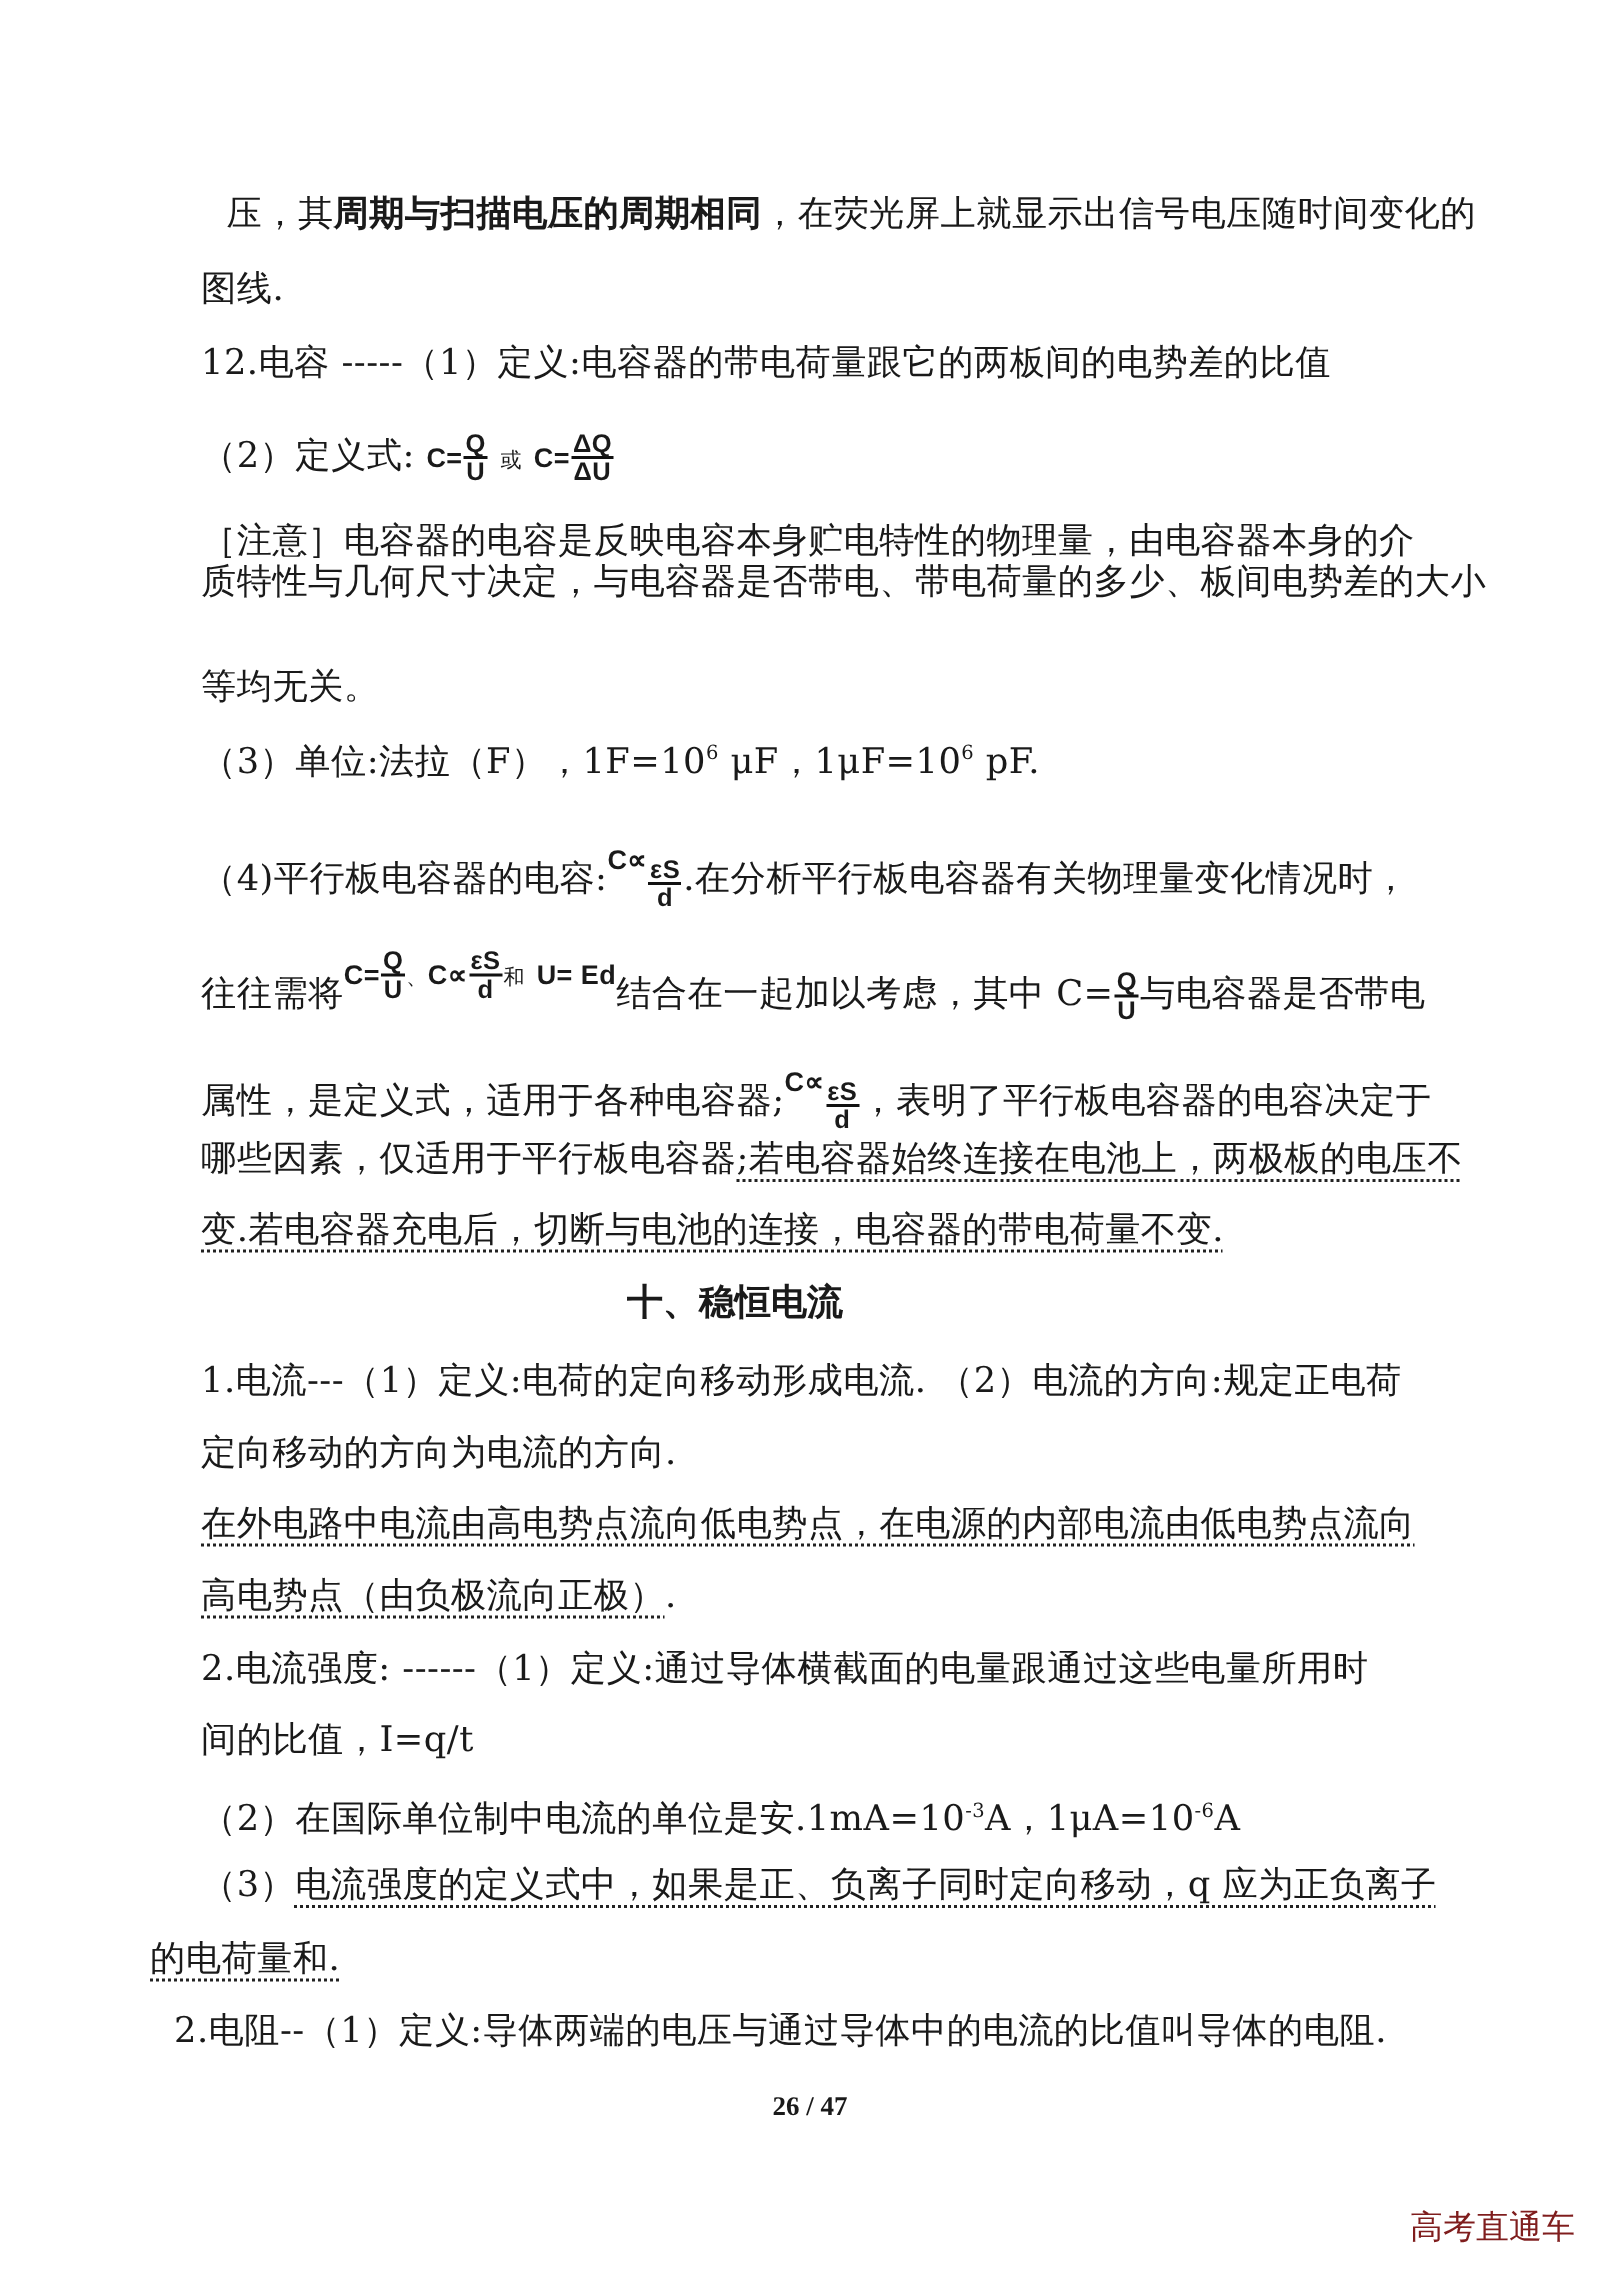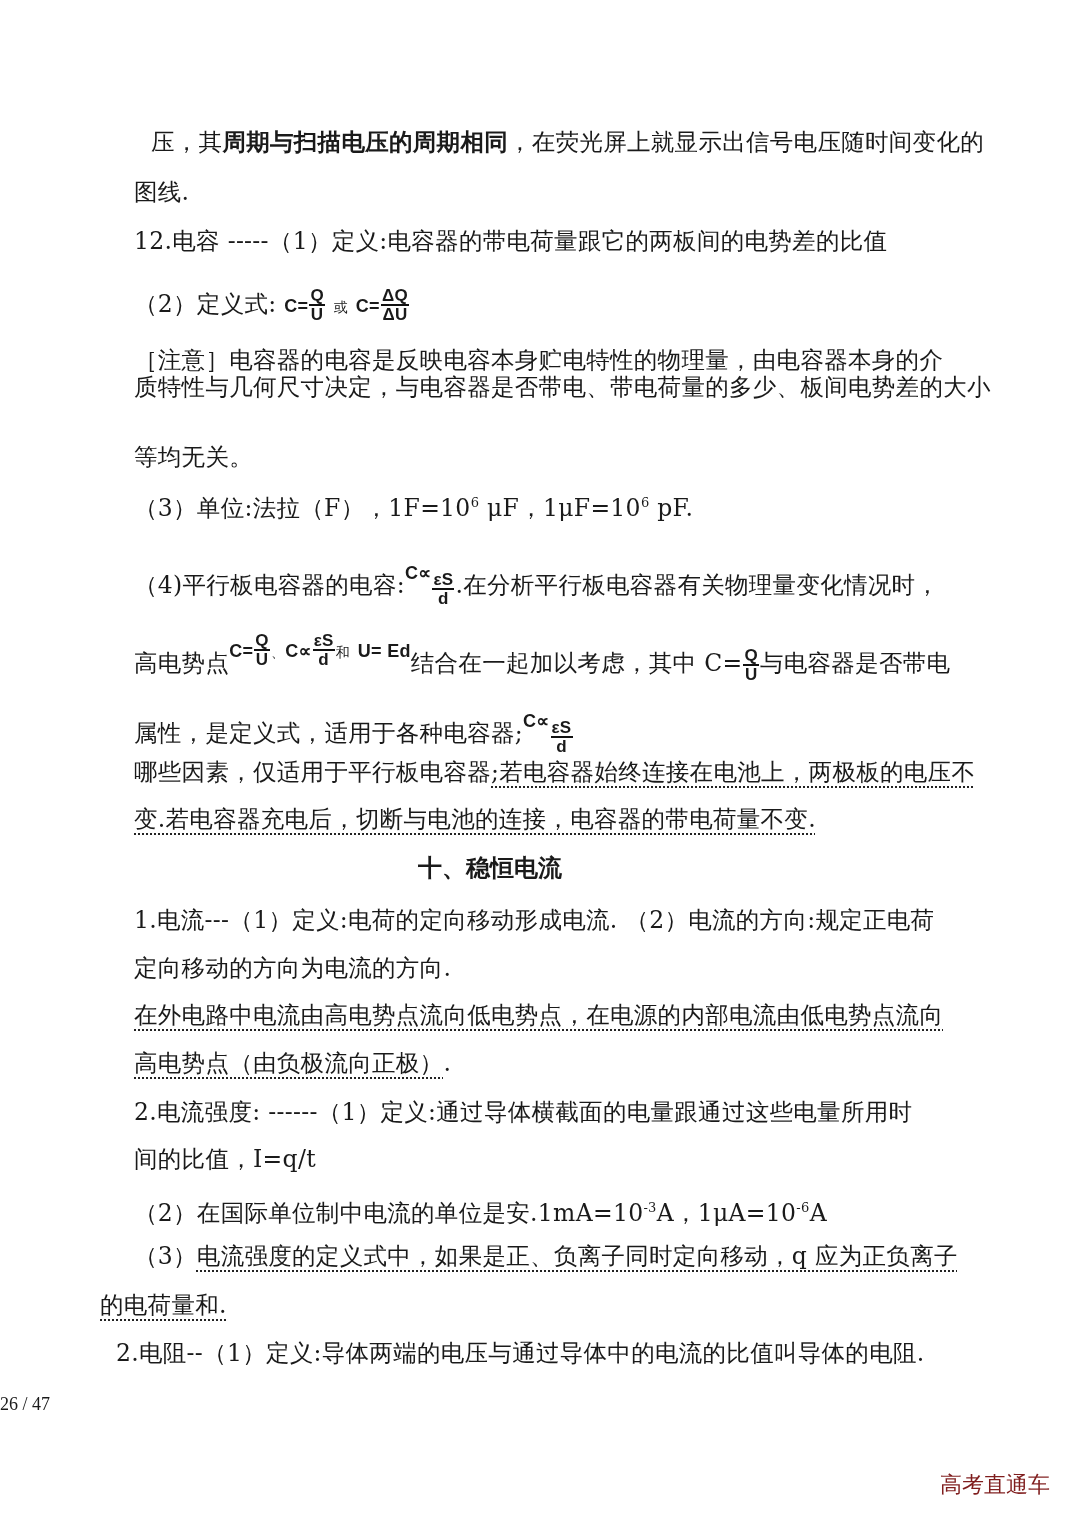--- a/index.html
+++ b/index.html
@@ -8,21 +8,21 @@
   .line { position: absolute; left: 0; white-space: nowrap; font-size: 23.5px; line-height: 30px; letter-spacing: 0.3px; }
   .b { font-weight: bold; }
   .dot { text-decoration: underline dotted #222; text-decoration-thickness: 2px; text-underline-offset: 6px; }
   .frac { display: inline-flex; flex-direction: column; align-items: center; vertical-align: middle;
           font-family: "Liberation Sans", sans-serif; font-weight: bold; font-size: 17px; line-height: 17px; margin: 0 1px; }
   .frac .num { border-bottom: 2px solid #111; padding: 0 1px; }
   .f { font-family: "Liberation Sans", sans-serif; font-weight: bold; font-size: 18px; }
   .small { font-size: 14px; }
   .sup { font-size: 13px; vertical-align: 9px; }
   .heading { position: absolute; left: 0; width: 980px; text-align: center; font-size: 24px; font-weight: bold; line-height: 30px; }
-  .pagenum { position: absolute; left: 0; width: 1080px; font-family: "Liberation Serif", serif; font-weight: normal; font-size: 18px; }
+  .pagenum { position: absolute; left: 0; width: 1080px; text-align: center; font-family: "Liberation Serif", serif; font-weight: bold; font-size: 18px; }
   .watermark { position: absolute; right: 30px; top: 1470px; font-family: "DejaVu Sans", sans-serif; font-size: 22px; color: #7f1d1d; }
 </style>
 </head>
 <body>
 
 <div>
 
   <div class="line" style="top:127px; left:124px;margin-left:27px;">
     <span>压，其</span><span class="b">周期与扫描电压的周期相同</span><span>，在荧光屏上就显示出信号电压随时间变化的</span>
   </div>
@@ -52,37 +52,37 @@
   </div>
 
   <div class="line" style="top:558px; left:134px;">
     <span>（4)平行板电容器的电容:</span><span class="f" style="vertical-align:14px;">C∝</span><span class="frac" style="vertical-align:8px;">
         <span class="num">εS</span>
         <span>d</span>
       </span><span>.在分析平行板电容器有关物理量变化情况时，</span>
   </div>
 
   <div class="line" style="top:632px; left:134px;">
-    <span>高电势点</span><span style="display:inline-block; vertical-align:14px;"><span class="f">C=</span><span class="frac">
+    <span>往往需将</span><span style="display:inline-block; vertical-align:14px;"><span class="f">C=</span><span class="frac">
           <span class="num">Q</span>
           <span>U</span>
         </span><span class="small">、</span><span class="f">C∝</span><span class="frac">
           <span class="num">εS</span>
           <span>d</span>
         </span><span class="small">和</span> <span class="f">U= Ed</span></span><span>结合在一起加以考虑，其中 C=</span><span class="frac" style="vertical-align:10px;">
         <span class="num">Q</span>
         <span>U</span>
       </span><span>与电容器是否带电</span>
   </div>
 
   <div class="line" style="top:706px; left:134px;">
     <span>属性，是定义式，适用于各种电容器;</span><span class="f" style="vertical-align:14px;">C∝</span><span class="frac" style="vertical-align:8px;">
         <span class="num">εS</span>
         <span>d</span>
-      </span>
+      </span><span>，表明了平行板电容器的电容决定于</span>
   </div>
 
   <div class="line" style="top:757px; left:134px;">
     <span>哪些因素，仅适用于平行板电容器</span><span class="dot">;若电容器始终连接在电池上，两极板的电压不</span>
   </div>
   <div class="line" style="top:804px; left:134px;">
     <span class="dot">变.若电容器充电后，切断与电池的连接，电容器的带电荷量不变.</span>
   </div>
 
   <div class="heading" style="top:853px;">十、稳恒电流</div>

